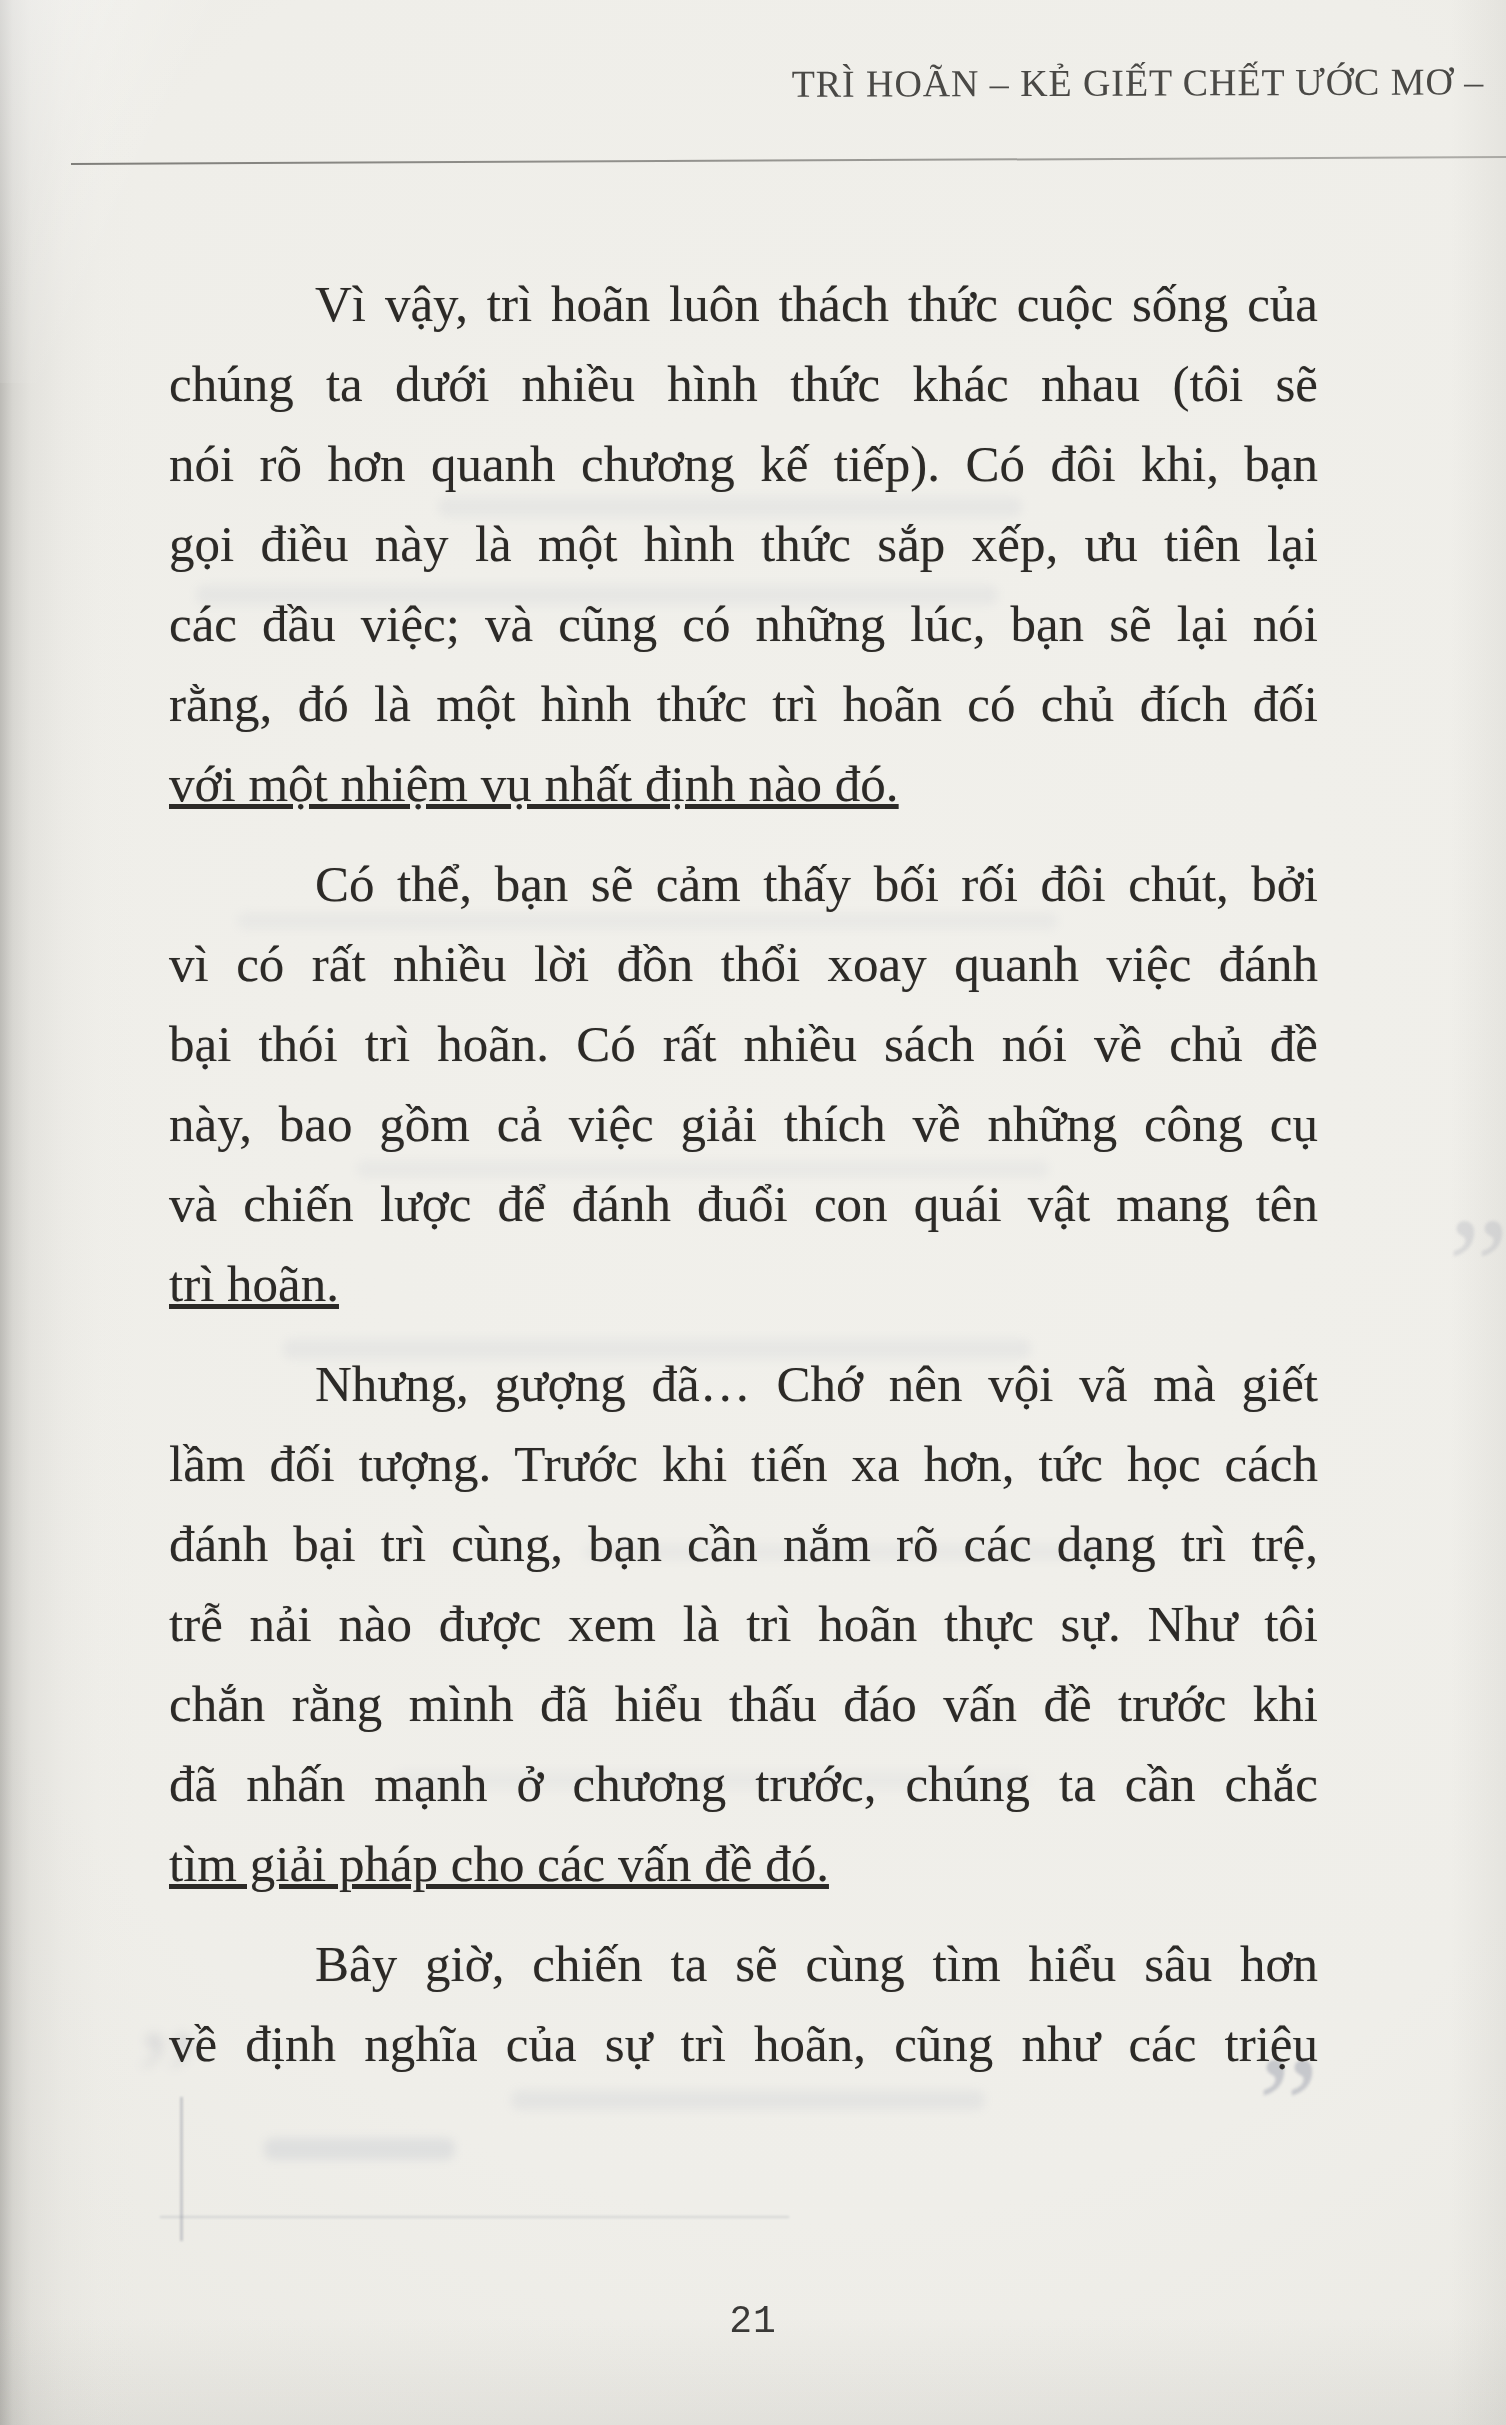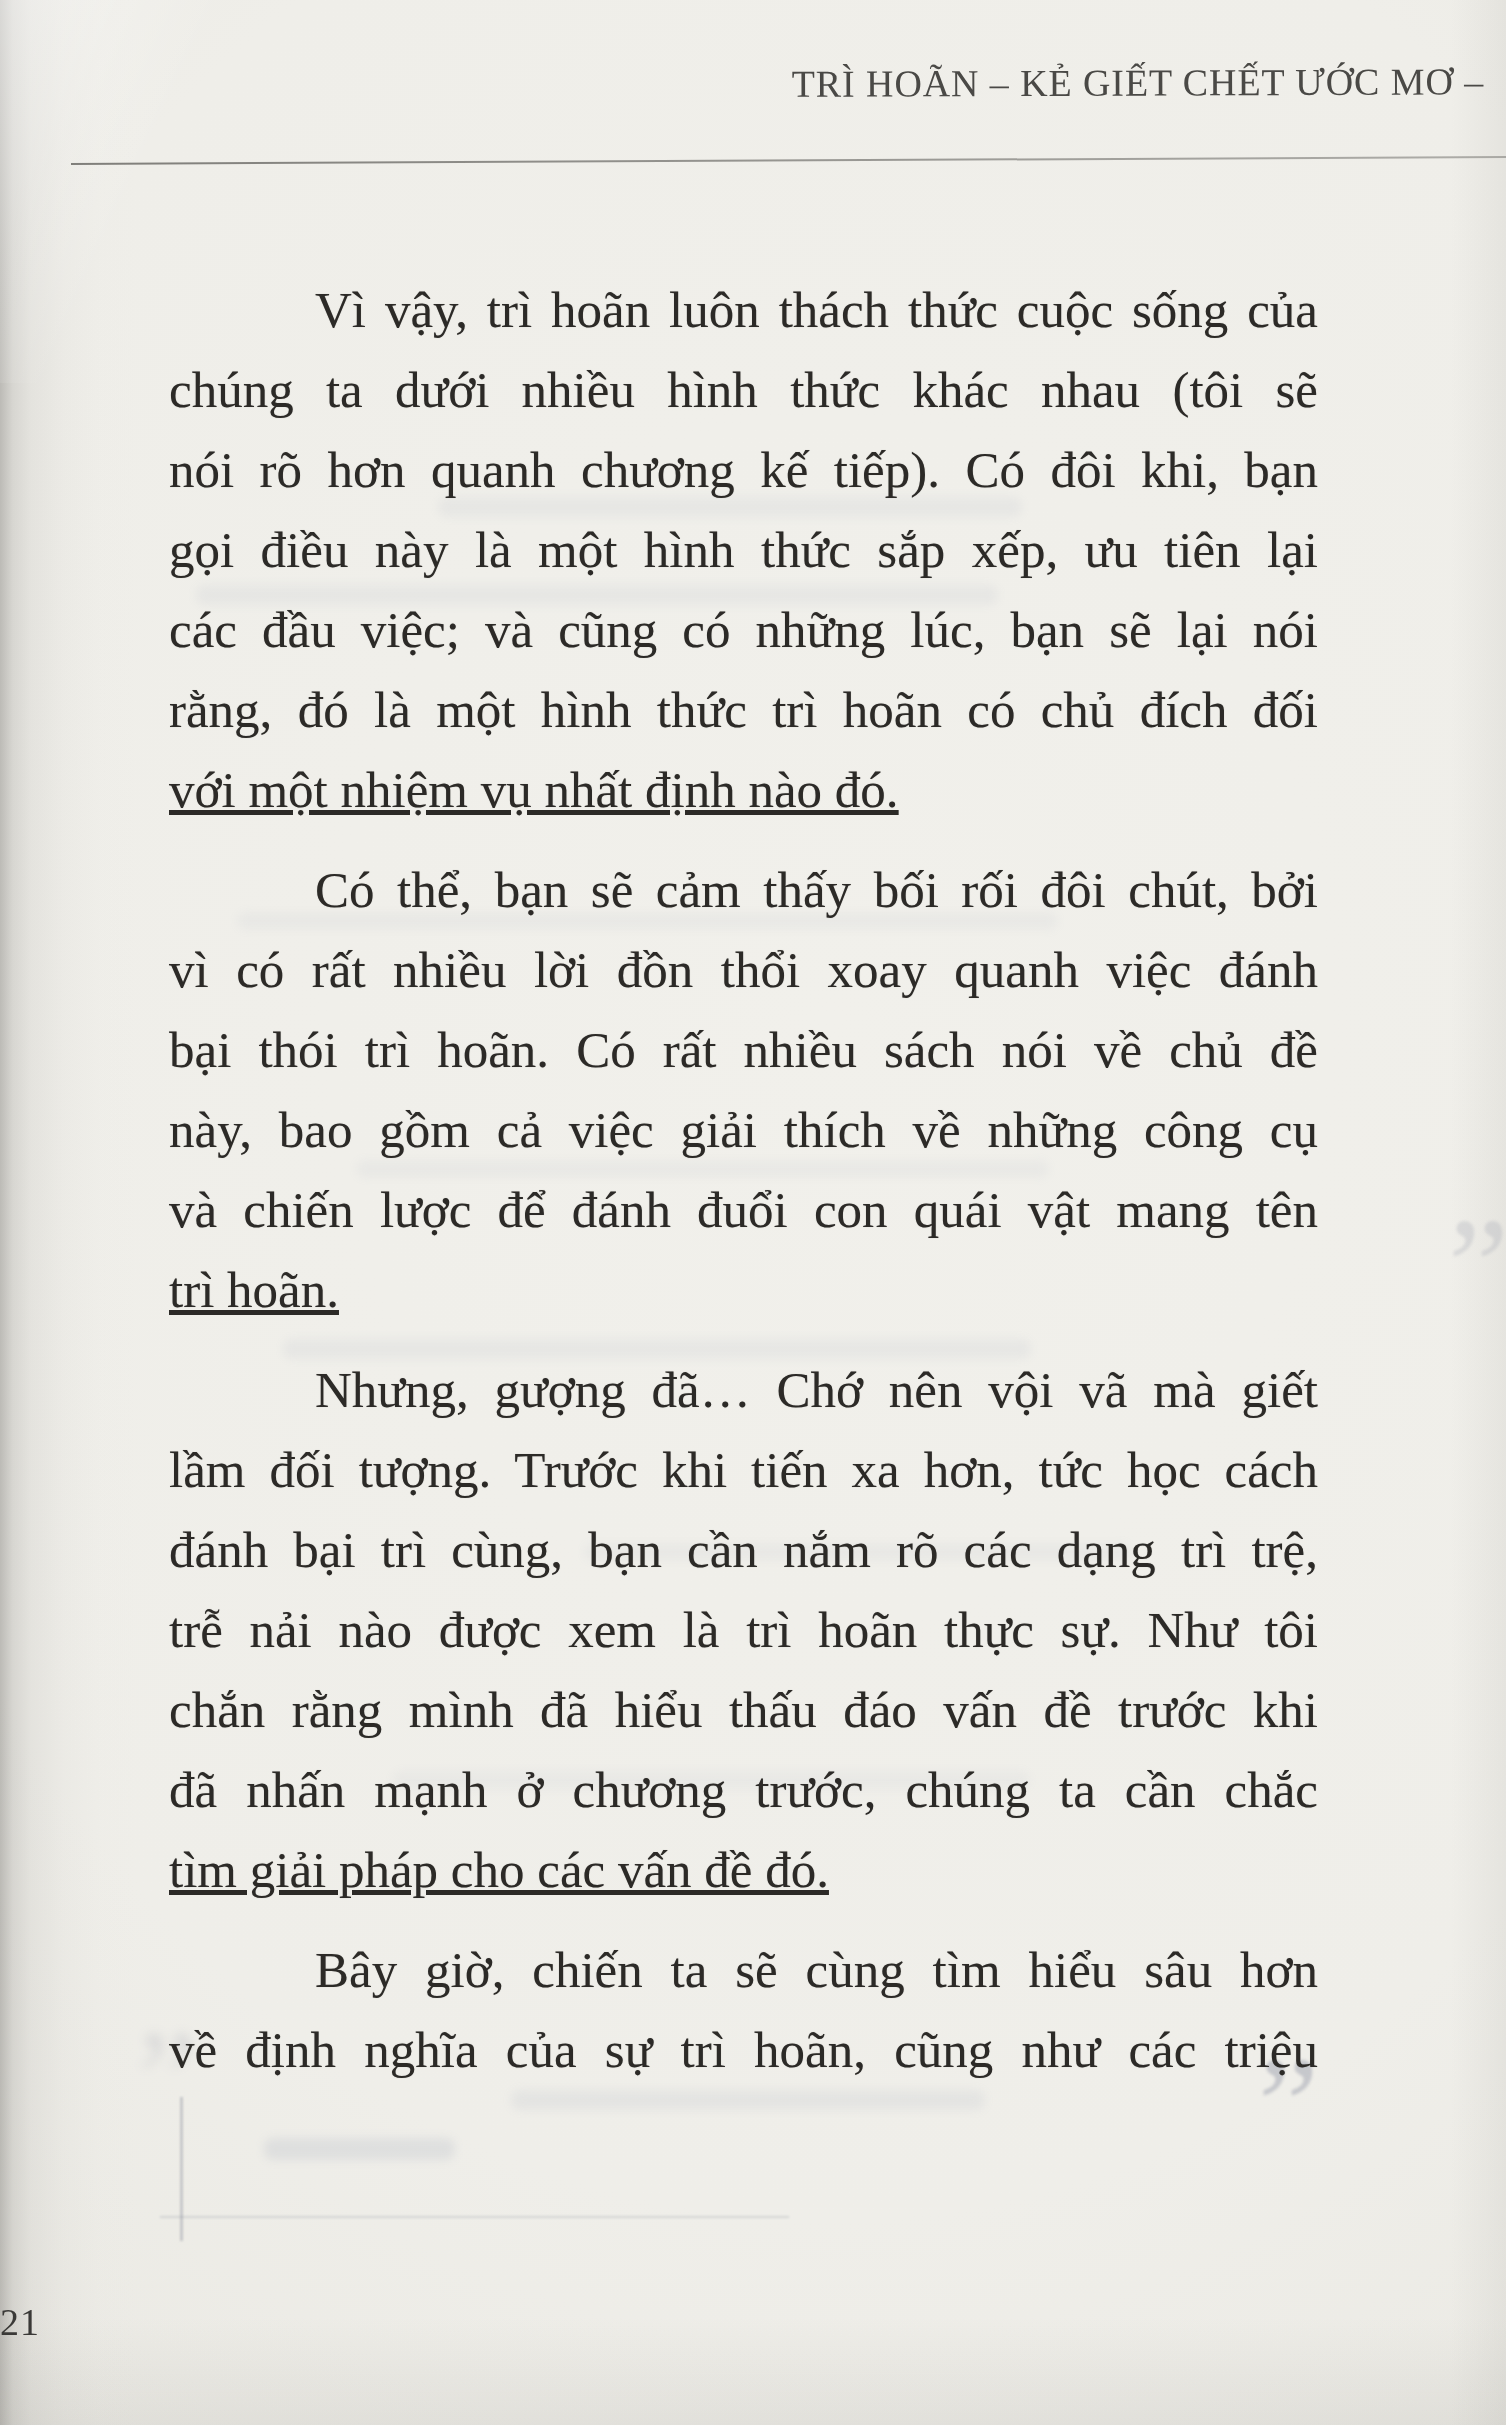--- a/index.html
+++ b/index.html
@@ -44,38 +44,38 @@
     transform:rotate(-0.2deg);
   }
   .header-rule{
     position:absolute;top:163px;left:71px;right:0;height:1.8px;
     background:linear-gradient(90deg, rgba(90,89,85,.75), rgba(110,109,105,.65) 60%, rgba(120,119,115,.55));
     transform:rotate(-0.28deg);transform-origin:left center;
   }
 
   
   .body-text{
-    position:absolute;left:169px;top:270px;width:1149px;
+    position:absolute;left:169px;top:264px;width:1149px;
     color:#2c2a27;
     text-shadow:0 0 0.9px rgba(44,42,39,.30);
   }
   .line{
     font-size:51px;line-height:80px;
     text-align:justify;text-align-last:justify;
     white-space:nowrap;overflow:visible;
   }
   .para{margin:0;}
   .para + .para{margin-top:20px;}
   .para .line:first-child{text-indent:146px;}
   .line.end{text-align-last:left;text-decoration:underline;}
 
   
   .folio{
     position:absolute;left:0;right:0;top:2300px;
-    text-align:left;font-size:38px;color:#3a3937;letter-spacing:0.9px;
+    text-align:center;font-size:38px;color:#3a3937;letter-spacing:0.9px;font-family:Liberation Mono, monospace;
   }
 
   
   .ghost{position:absolute;pointer-events:none;}
   .g-bar{background:#97a0b4;filter:blur(4.6px);border-radius:9px;}
   .g-quote{
     color:rgba(148,152,168,.45);filter:blur(1.8px);
     font-size:137px;line-height:91px;font-family:"Liberation Serif",serif;
   }
   .g-vline{width:2.7px;background:rgba(125,132,150,.35);filter:blur(0.9px);}

